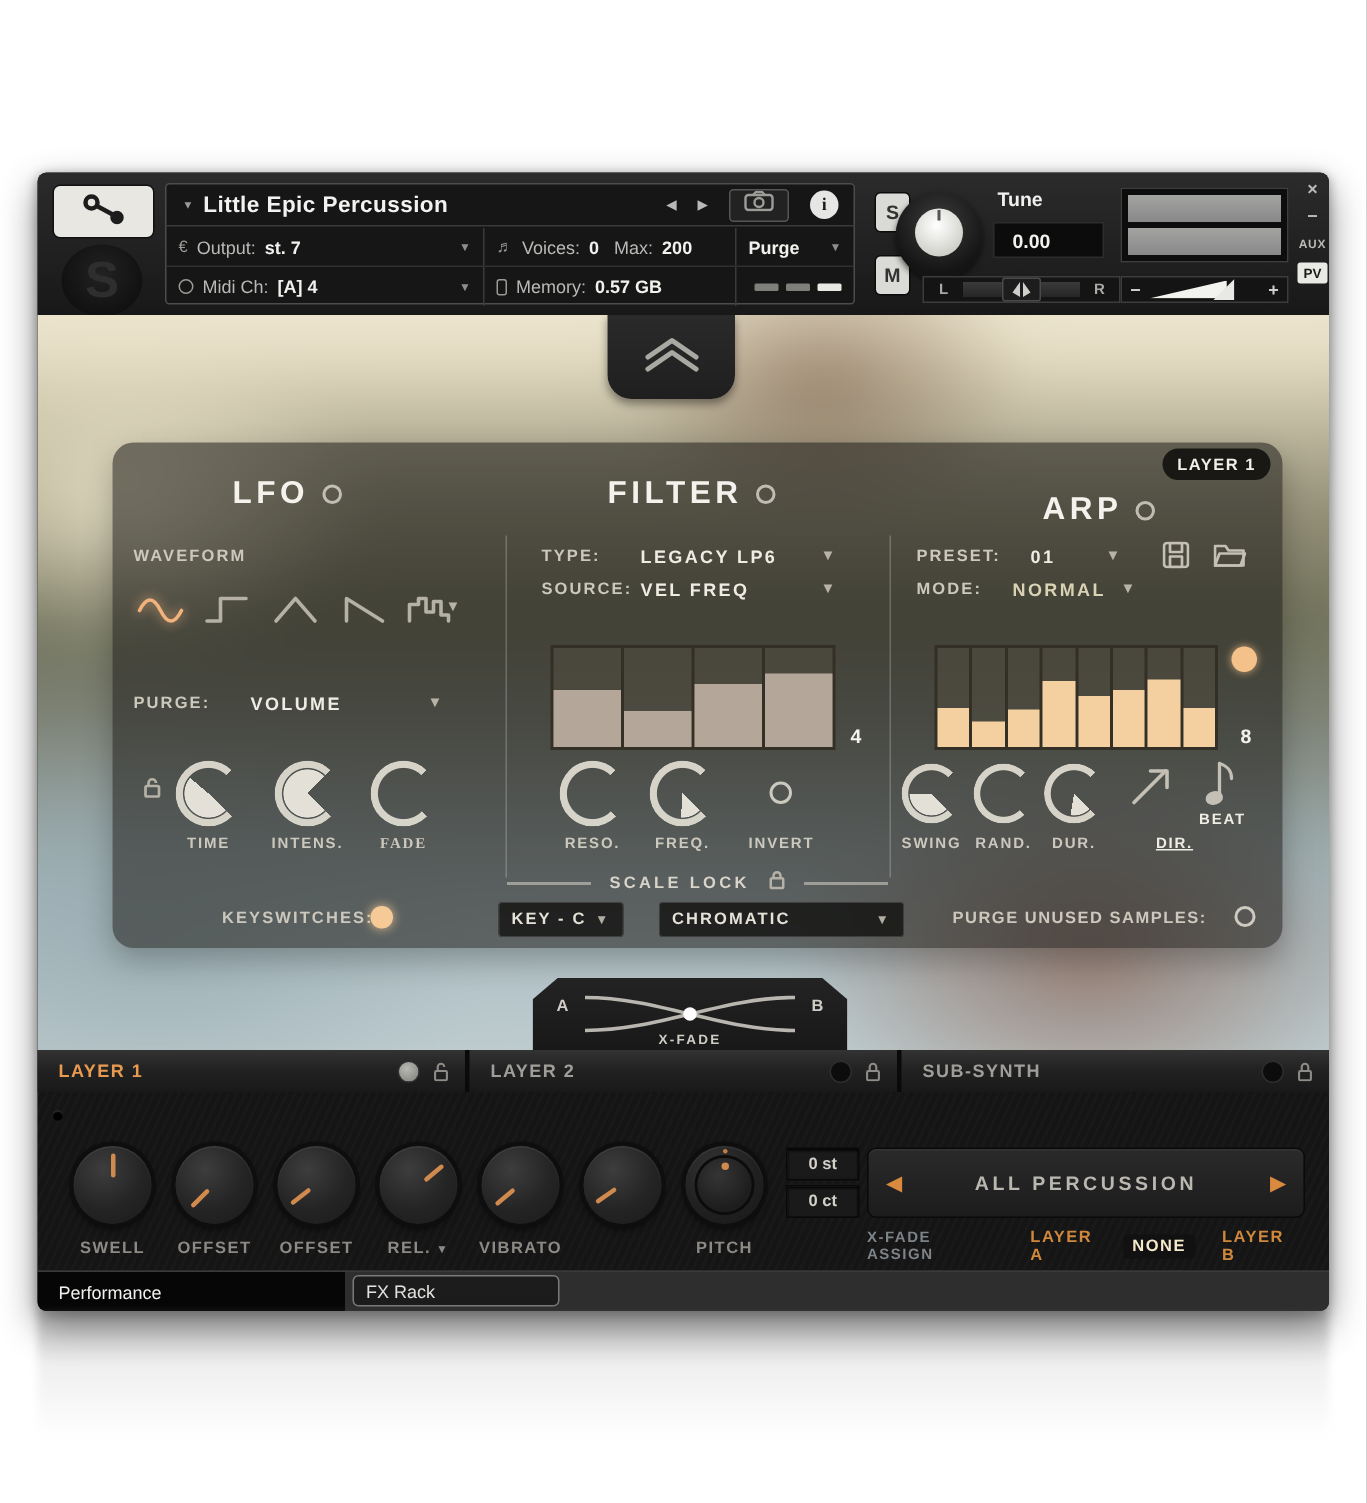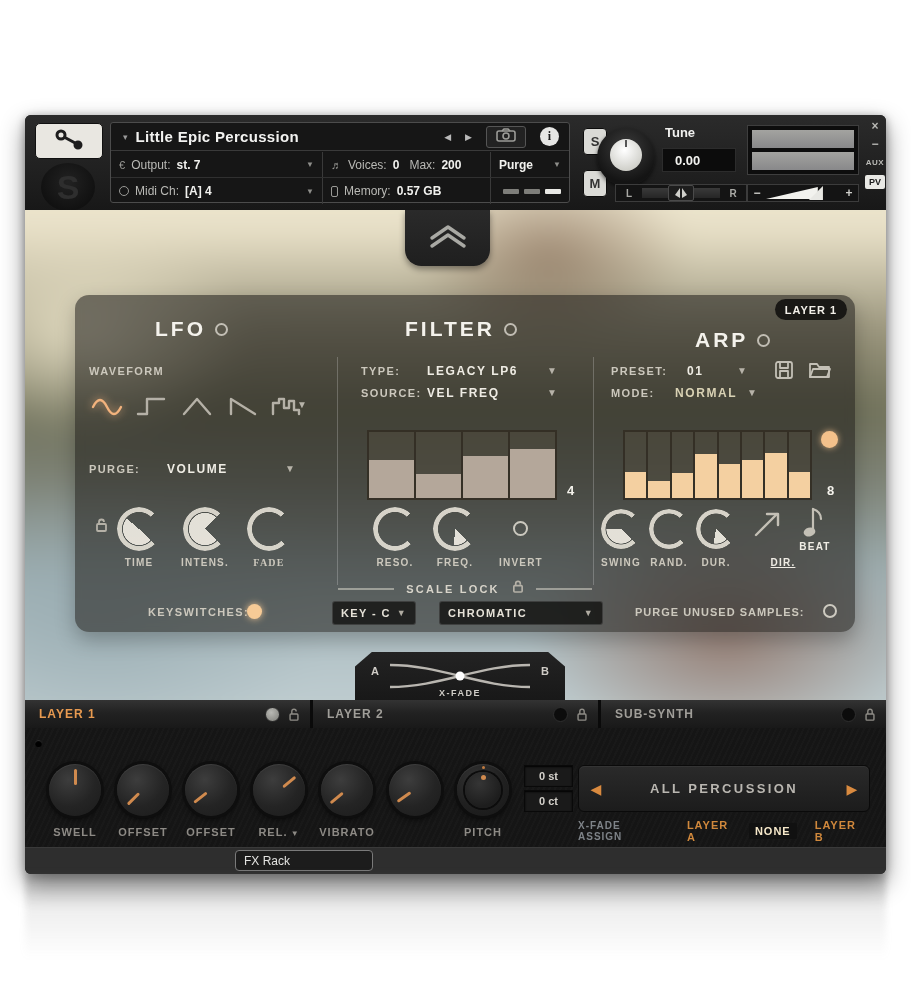--- a/index.html
+++ b/index.html
@@ -659,18 +659,19 @@
         <span class="assign-label">X-FADE ASSIGN</span>
         <span id="assign-opts" style="display:flex;align-items:center;">
             <span class="assign-opt">LAYER A</span>
             <span class="assign-opt active">NONE</span>
             <span class="assign-opt">LAYER B</span>
           </span>
       </div>
     </div>
 
     <div class="tabstrip">
+      <div class="perf-tab">Performance</div>
       <div class="fx-tab">FX Rack</div>
     </div>
   </div>
 
   <div class="reflection"></div>
 </div>
 
 </body></html>

